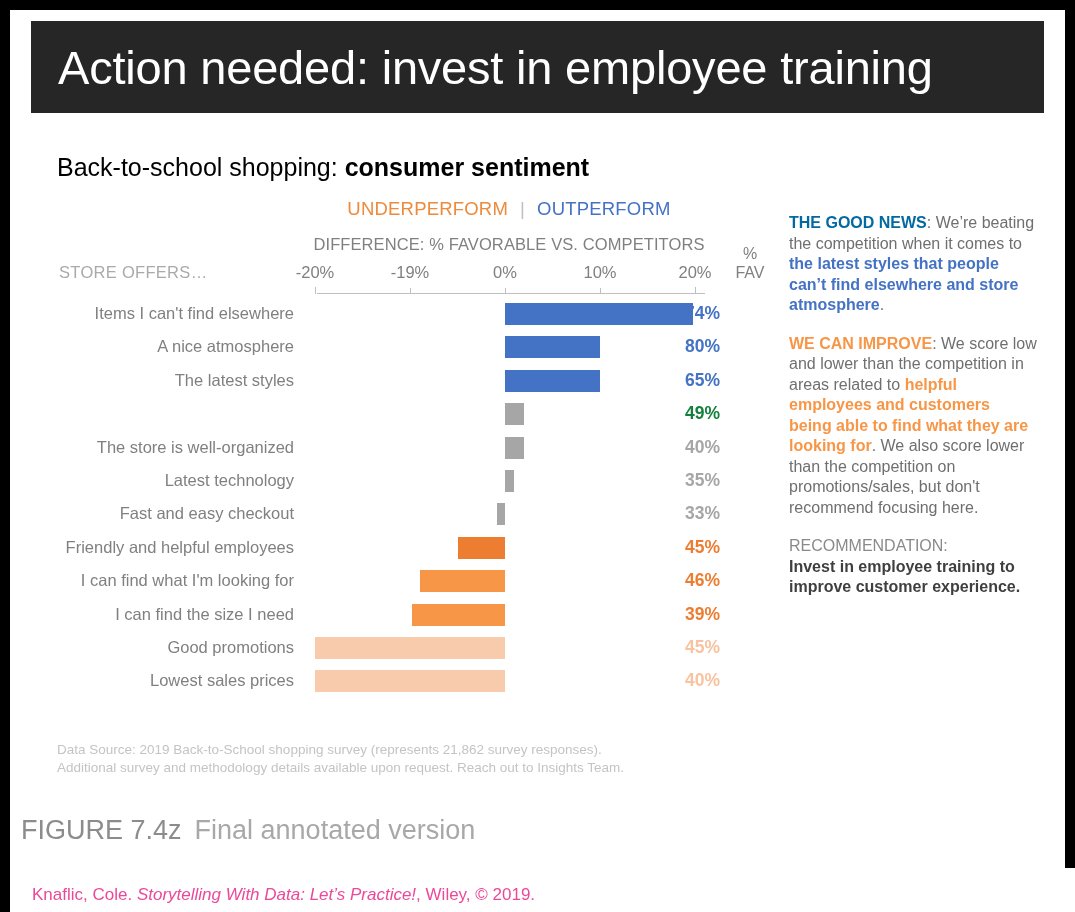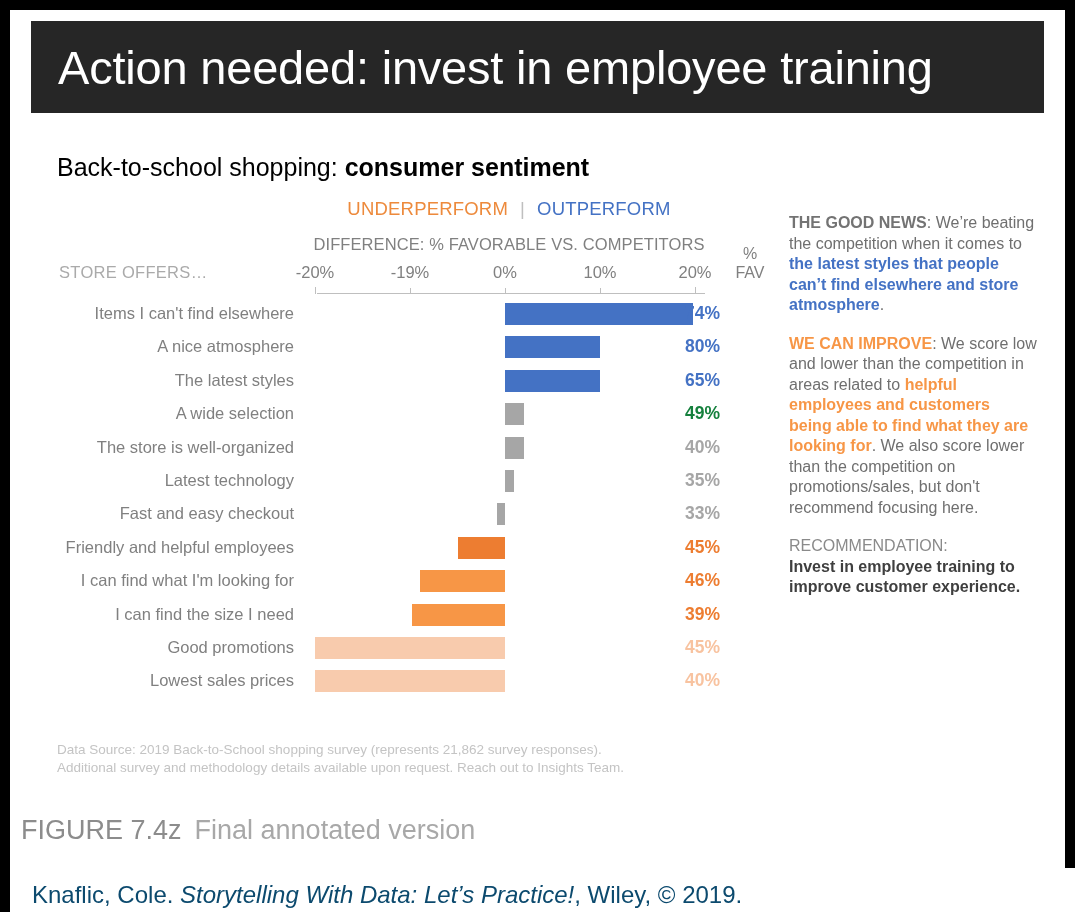--- a/index.html
+++ b/index.html
@@ -161,21 +161,21 @@
     position: absolute;
     left: 768px; top: 100px;
     width: 248px;
     font-size: 16px;
     line-height: 20.5px;
     color: #6f6f6f;
   }
   .notes p { margin-bottom: 18px; }
   .notes .hl-blue   { color: #4472C4; font-weight: bold; }
   .notes .hl-orange { color: #F79646; font-weight: bold; }
-  .notes .head-blue   { color: #737373; font-weight: bold; }
+  .notes .head-blue   { color: #0369a1; font-weight: bold; }
   .notes .head-orange { color: #F79646; font-weight: bold; }
   .notes .head-gray   { color: #8a8a8a; }
   .notes .rec-body { color: #3f3f3f; font-weight: bold; }
   .notes .colon { color: #6f6f6f; font-weight: normal; }
 
   
   .footnote {
     position: absolute;
     left: 36px; top: 628px;
     font-size: 13.5px;
@@ -199,22 +199,22 @@
   
   .citation {
     position: absolute;
     left: 0; top: 858px;
     width: 1075px; height: 54px;
     background: #ffffff;
     display: flex; align-items: center;
     padding-left: 22px;
   }
   .citation .cite-text {
-    font-size: 24px;
-    color: #0c4a6e;
+    font-size: 17px;
+    color: #ec4899;
     white-space: nowrap;
   }
   .citation .cite-text i { font-style: italic; }
 </style>
 </head>
 <body>
 
 <div class="page">
 
   <div class="title-bar">
@@ -259,21 +259,20 @@
           <div class="cat-label">A nice atmosphere</div>
           <div class="bar" style="background: rgb(68, 114, 196); width: 95px; left: 484px;"></div>
           <div class="val-label" style="color: rgb(68, 114, 196);">80%</div>
         </div>
         <div class="row" style="top: 250.8px;">
           <div class="cat-label">The latest styles</div>
           <div class="bar" style="background: rgb(68, 114, 196); width: 95px; left: 484px;"></div>
           <div class="val-label" style="color: rgb(68, 114, 196);">65%</div>
         </div>
         <div class="row" style="top: 284.2px;">
-          <div class="cat-label">A wide selection</div>
           <div class="bar" style="background: rgb(166, 166, 166); width: 19px; left: 484px;"></div>
           <div class="val-label" style="color: #15803d;">49%</div>
         </div>
         <div class="row" style="top: 317.6px;">
           <div class="cat-label">The store is well-organized</div>
           <div class="bar" style="background: rgb(166, 166, 166); width: 19px; left: 484px;"></div>
           <div class="val-label" style="color: rgb(166, 166, 166);">40%</div>
         </div>
         <div class="row" style="top: 351px;">
           <div class="cat-label">Latest technology</div>

